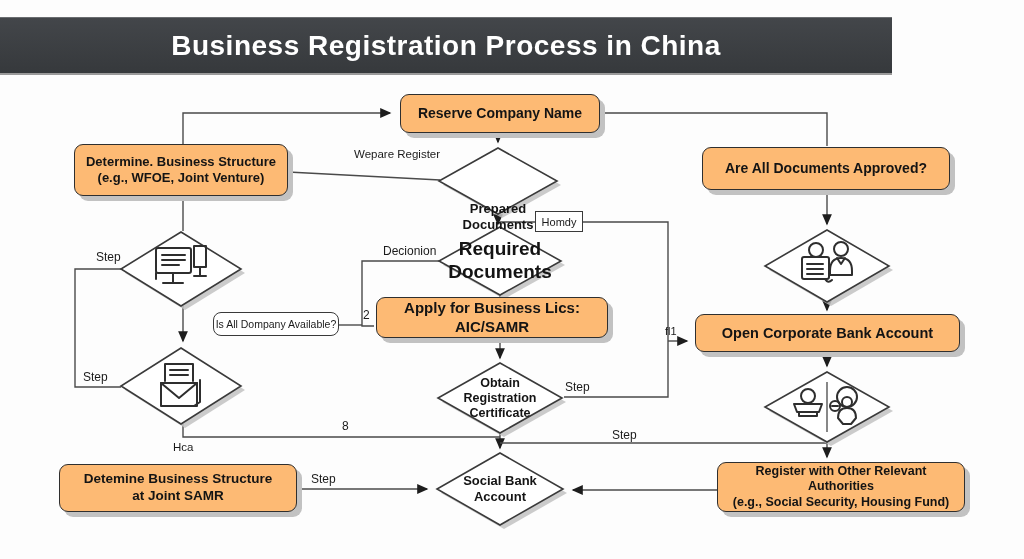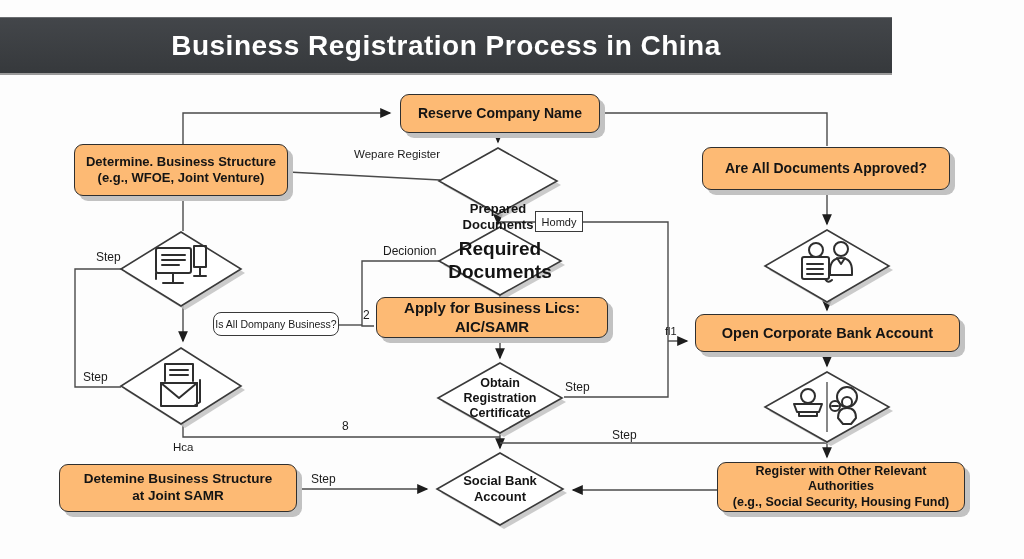--- a/index.html
+++ b/index.html
@@ -119,21 +119,21 @@
 
   <div class="dtext" style="left:438px;top:374px;width:124px;height:48px;font-size:12.5px;">Obtain
 Registration
 Certificate</div>
 
   <div class="dtext" style="left:437px;top:468px;width:126px;height:42px;font-size:13px;">Social Bank
 Account</div>
 
   <div class="tag" style="left:535px;top:211px;width:48px;height:21px;font-size:11px;">Homdy</div>
 
-  <div class="tag" style="left:213px;top:312px;width:126px;height:24px;font-size:10.5px;border-radius:8px;">Is All Dompany Business?</div>
+  <div class="tag" style="left:213px;top:312px;width:126px;height:24px;font-size:10.5px;border-radius:8px;">Is All Dompany Available?</div>
 
   <div class="lbl" style="left:354px;top:148px;font-size:11.5px;">Wepare Register</div>
   <div class="lbl" style="left:383px;top:244px;">Decionion</div>
   <div class="lbl" style="left:96px;top:250px;">Step</div>
   <div class="lbl" style="left:83px;top:370px;">Step</div>
   <div class="lbl" style="left:565px;top:380px;">Step</div>
   <div class="lbl" style="left:612px;top:428px;">Step</div>
   <div class="lbl" style="left:311px;top:472px;">Step</div>
   <div class="lbl" style="left:363px;top:308px;">2</div>
   <div class="lbl" style="left:342px;top:419px;">8</div>

